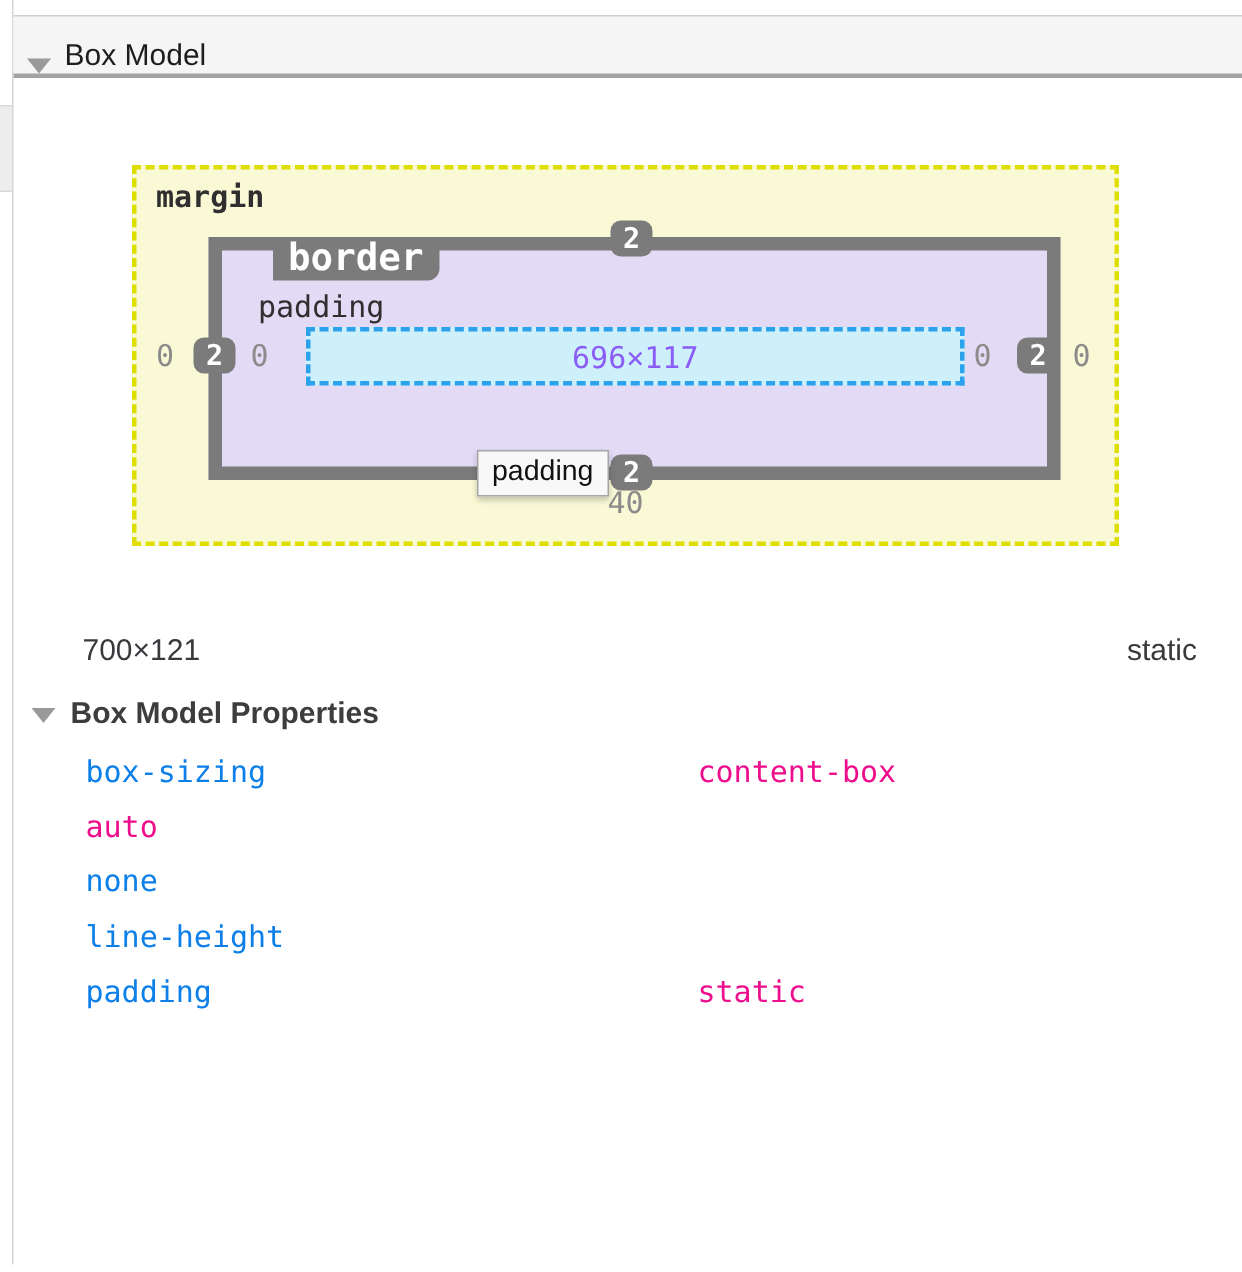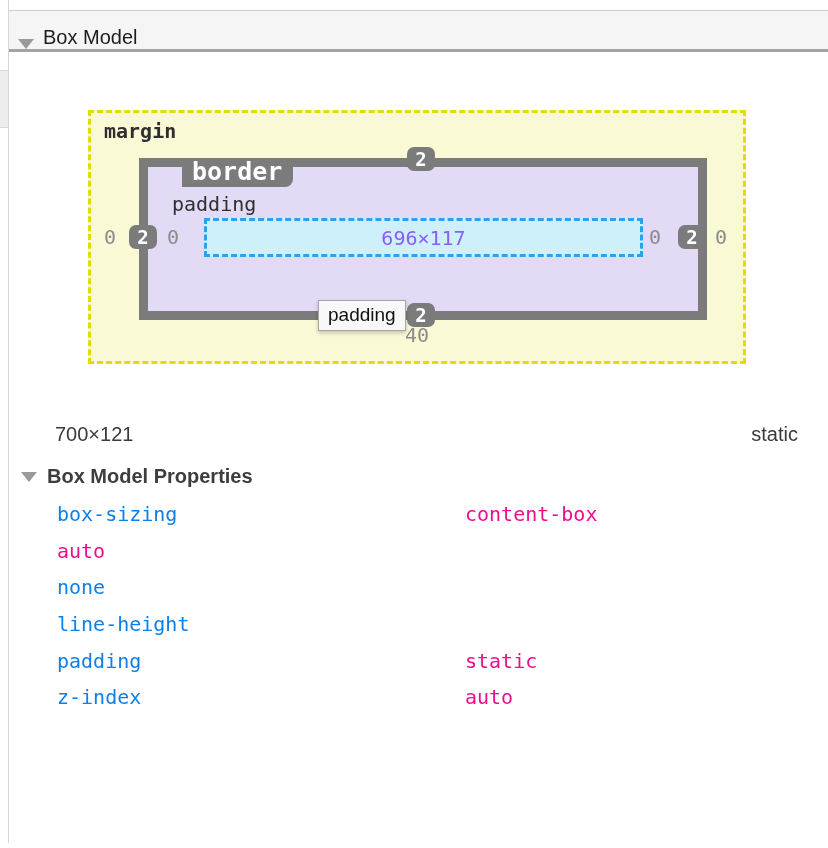--- a/index.html
+++ b/index.html
@@ -150,17 +150,13 @@
 
     <div class="prop-row">
       <span class="prop-name mono">line-height</span>
     </div>
 
     <div class="prop-row">
       <span class="prop-name mono">padding</span>
       <span class="prop-value mono">static</span>
     </div>
 
-    <div class="prop-row">
-      <span class="prop-name mono">z-index</span>
-      <span class="prop-value mono">auto</span>
-    </div>
   </div>
 
 </body></html>

